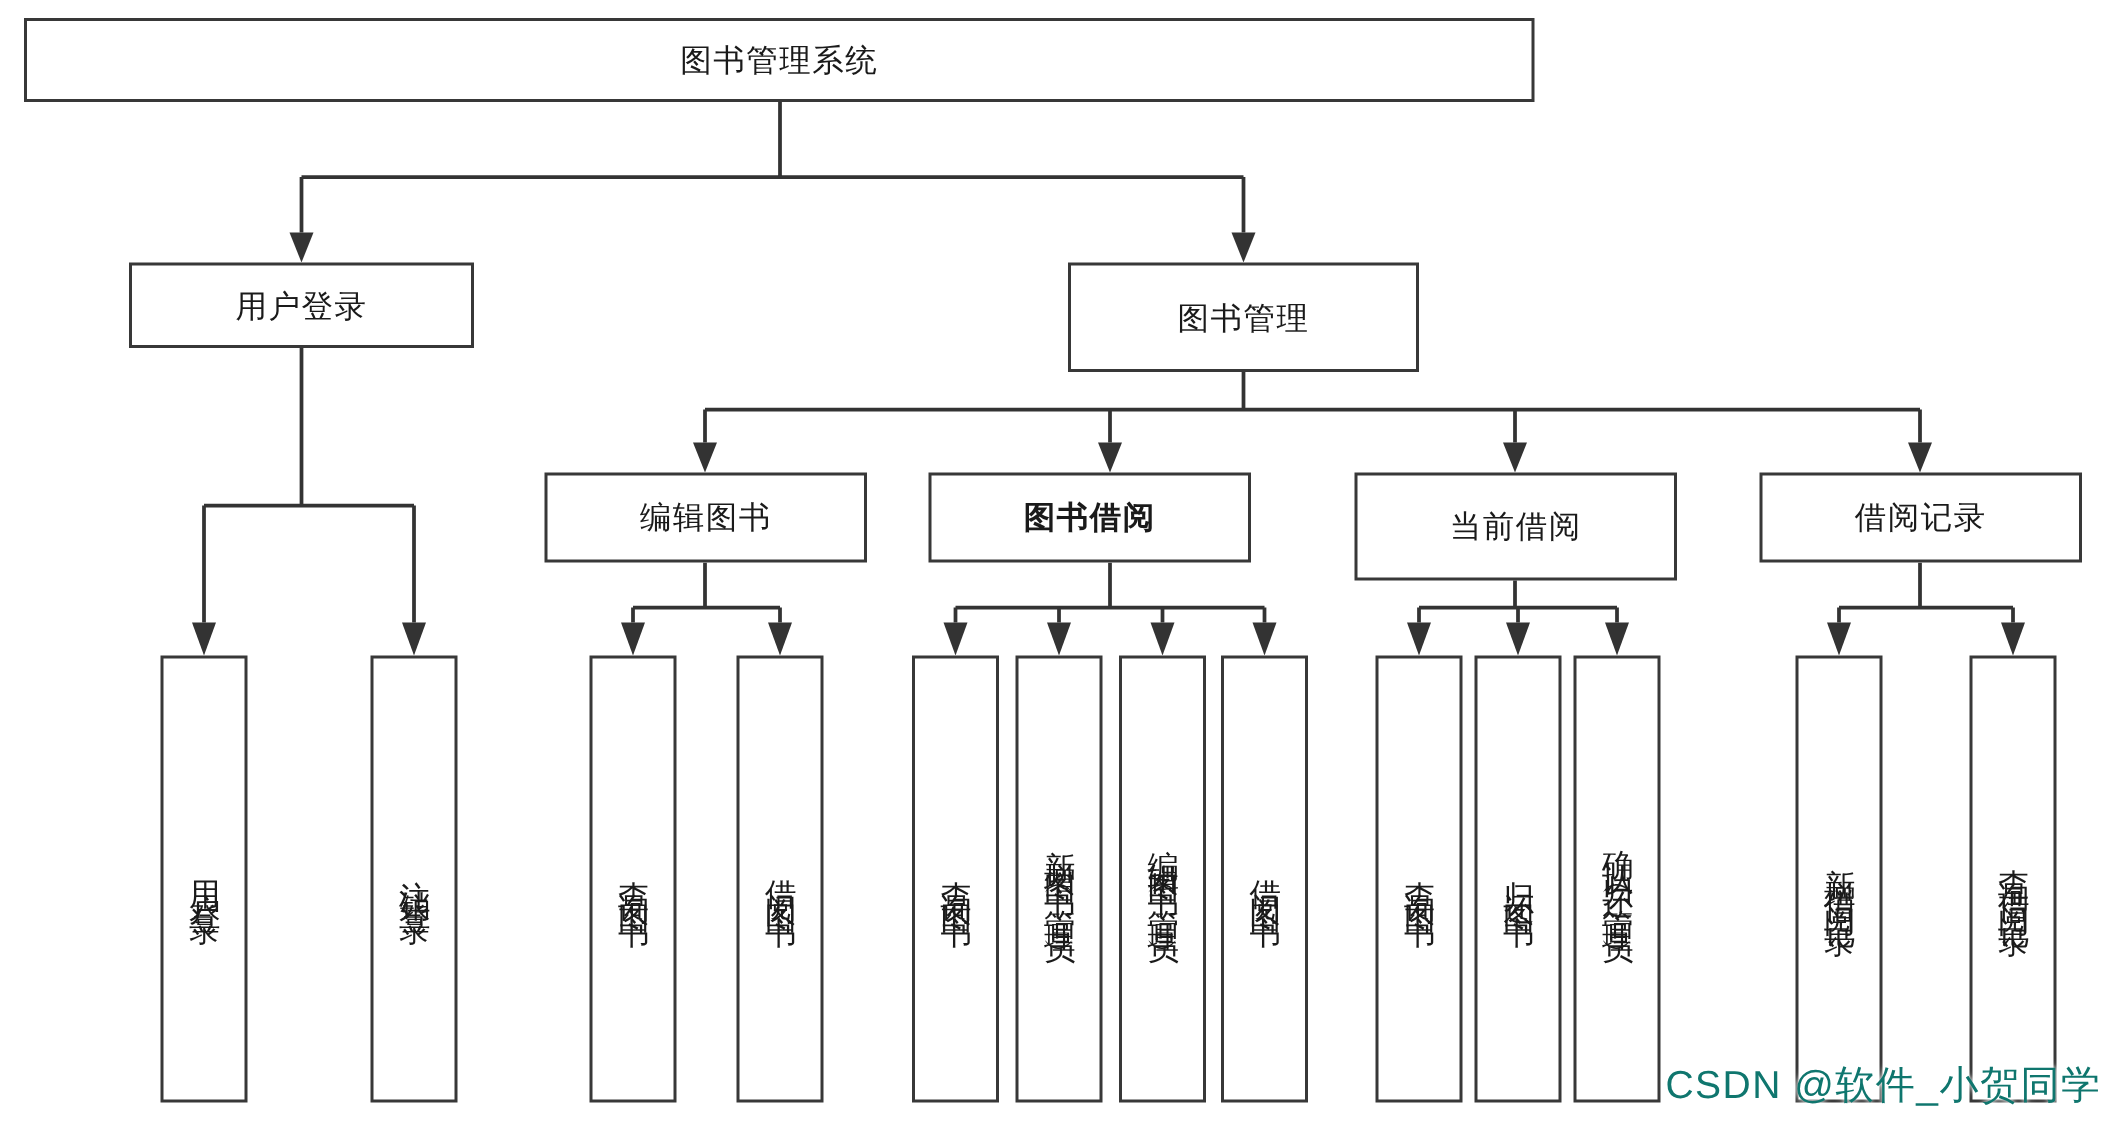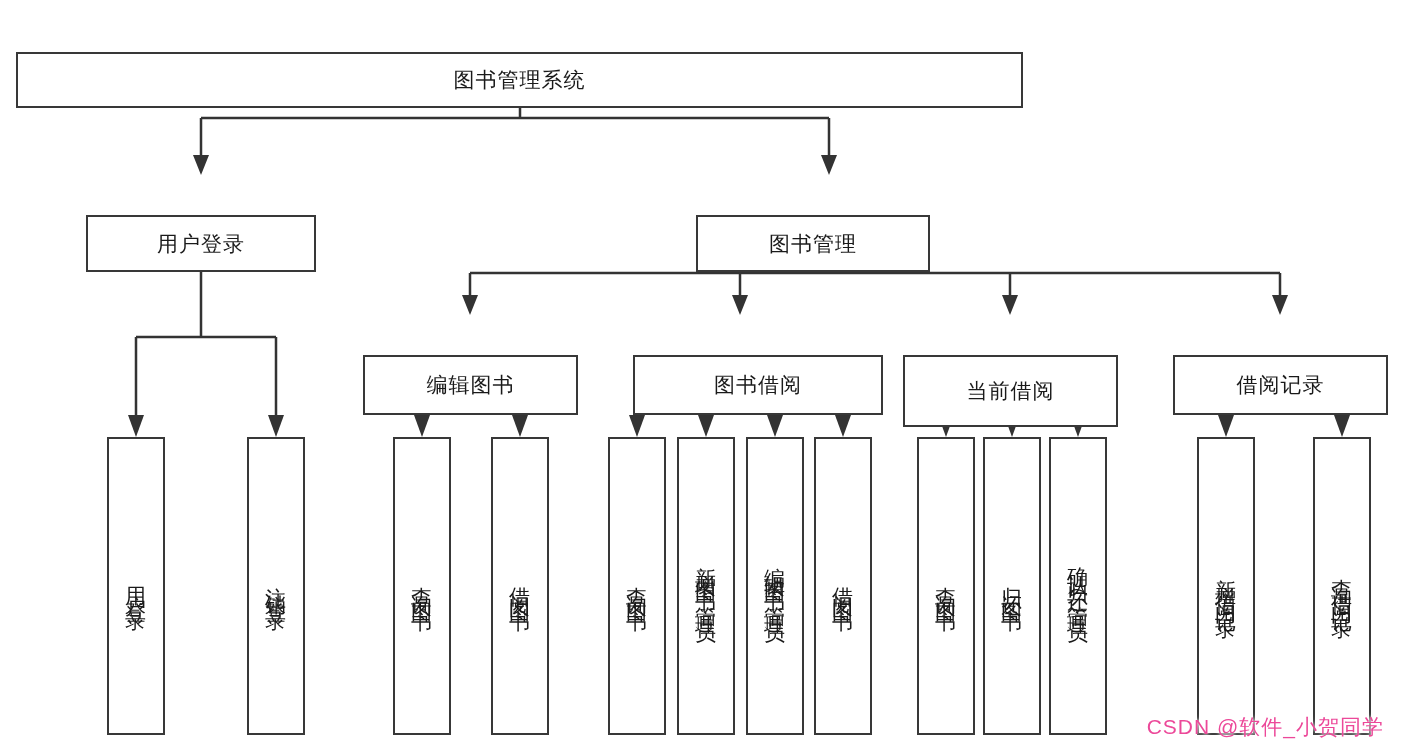--- a/index.html
+++ b/index.html
@@ -8,38 +8,38 @@
   .node{
     position:absolute;
     background:#ffffff;
     border:2px solid #383838;
     box-sizing:border-box;
     display:flex;
     align-items:center;
     justify-content:center;
     color:#1a1a1a;
   }
-  .hbox{font-size:21px;letter-spacing:1px;margin-top:40px;}
+  .hbox{font-size:21px;letter-spacing:1px;}
   .vbox .label{
     writing-mode:vertical-rl;
     text-orientation:mixed;
     font-size:21px;
     letter-spacing:8px;
     line-height:1;
     white-space:nowrap;
   }
   #connectors{position:absolute;left:0;top:0;pointer-events:none;}
   #connectors path{stroke:#333333;stroke-width:2.5;fill:none;}
   #connectors polygon{fill:#333333;stroke:none;}
   .watermark{
     position:absolute;
-    right:21px;
+    right:4px;
     bottom:6px;
-    font-size:21px;
-    color:#ec4899;
+    font-size:26px;
+    color:#0f766e;
     letter-spacing:1px;
     text-shadow:0 0 3px #ffffff,0 0 6px #ffffff;
     z-index:5;
     white-space:nowrap;
   }
 </style>
 </head>
 <body>
 
 <div id="stage">
@@ -80,28 +80,28 @@
     <polygon points="1334,415 1350,415 1342,437"></polygon>
   </svg>
 
   <div class="node hbox" style="left:16px;top:12px;width:1007px;height:56px;">
     <span class="label">图书管理系统</span>
   </div>
 
   <div class="node hbox" style="left:86px;top:175px;width:230px;height:57px;">
     <span class="label">用户登录</span>
   </div>
-  <div class="node hbox" style="left:696px;top:175px;width:234px;height:57px;">
+  <div class="node hbox" style="left:712px;top:175px;width:234px;height:73px;">
     <span class="label">图书管理</span>
   </div>
 
   <div class="node hbox" style="left:363px;top:315px;width:215px;height:60px;">
     <span class="label">编辑图书</span>
   </div>
-  <div class="node hbox" style="left:633px;top:315px;width:250px;height:60px;">
+  <div class="node hbox" style="left:619px;top:315px;width:215px;height:60px;font-weight:bold;">
     <span class="label">图书借阅</span>
   </div>
   <div class="node hbox" style="left:903px;top:315px;width:215px;height:72px;">
     <span class="label">当前借阅</span>
   </div>
   <div class="node hbox" style="left:1173px;top:315px;width:215px;height:60px;">
     <span class="label">借阅记录</span>
   </div>
 
   <div class="node vbox" style="left:107px;top:437px;width:58px;height:298px;">

